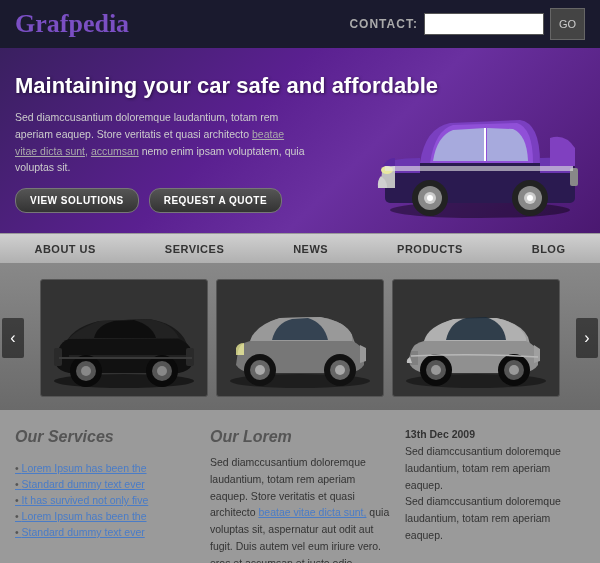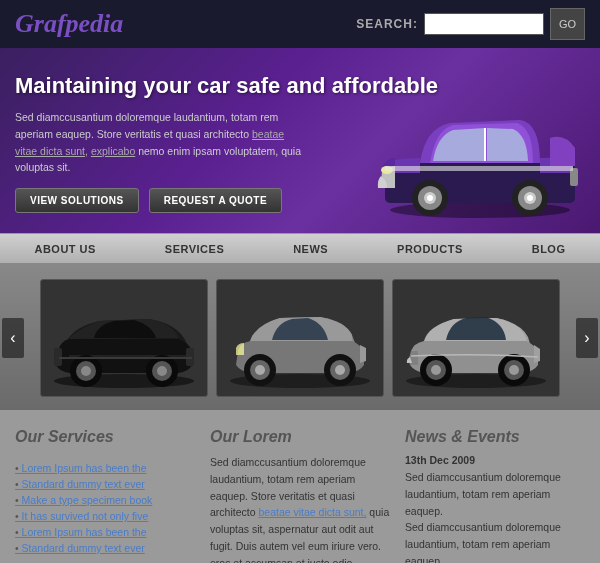--- a/index.html
+++ b/index.html
@@ -11,21 +11,20 @@
       display: flex;
       align-items: center;
       justify-content: space-between;
       padding: 10px 15px;
       height: 48px;
     }
     #logo {
       font-size: 26px;
       font-weight: bold;
       color: #7b4fc4;
-      font-style: italic;
       font-family: Georgia, serif;
     }
     #search-area {
       display: flex;
       align-items: center;
       gap: 6px;
     }
     #search-label {
       color: #aaa;
       font-size: 12px;
@@ -81,21 +80,21 @@
       gap: 10px;
     }
     .hero-btn {
       background: linear-gradient(to bottom, #555, #333);
       color: #fff;
       border: 1px solid #777;
       padding: 6px 14px;
       font-size: 10px;
       font-weight: bold;
       cursor: pointer;
-      border-radius: 3px;
+      border-radius: 11px;
       text-transform: uppercase;
       letter-spacing: 0.5px;
     }
     
     #car-illustration {
       position: absolute;
       right: 5px;
       top: 10px;
       width: 230px;
       height: 165px;
@@ -222,30 +221,30 @@
 
     
     .car-svg { width: 160px; height: 110px; }
   </style>
 </head>
 <body>
 
 <div id="header">
   <div id="logo">Grafpedia</div>
   <div id="search-area">
-    <span id="search-label">SEARCH:</span>
+    <span id="search-label">CONTACT:</span>
     <input id="search-input" type="text" style="">
     <button id="search-button">GO</button>
   </div>
 </div>
 
 <div id="hero">
   <div id="hero-title">Maintaining  your car safe and affordable</div>
   <div id="hero-text">
-    Sed diamccusantium doloremque laudantium, totam rem aperiam eaquep. Store veritatis et quasi architecto <a>beatae vitae dicta sunt,</a> <a>explicabo</a> nemo enim ipsam voluptatem, quia voluptas sit.
+    Sed diamccusantium doloremque laudantium, totam rem aperiam eaquep. Store veritatis et quasi architecto <a>beatae vitae dicta sunt,</a> <a>accumsan</a> nemo enim ipsam voluptatem, quia voluptas sit.
   </div>
   <div id="hero-buttons">
     <button class="hero-btn">VIEW SOLUTIONS</button>
     <button class="hero-btn">REQUEST A QUOTE</button>
   </div>
 
   <div id="car-illustration">
     <svg viewBox="0 0 230 165" xmlns="http://www.w3.org/2000/svg">
 
       <ellipse cx="115" cy="152" rx="90" ry="8" fill="rgba(0,0,0,0.4)"></ellipse>
@@ -380,37 +379,33 @@
 
 <div id="content">
 
   <div class="content-col">
     <div class="col-title">
       <span>Our</span> <span>Services</span>
     </div>
     <ul class="col-list">
       <li>Lorem Ipsum has been the</li>
       <li>Standard dummy text ever</li>
-      <li>Make a type specimen book</li>
       <li>It has survived not only five</li>
       <li>Lorem Ipsum has been the</li>
       <li>Standard dummy text ever</li>
     </ul>
   </div>
 
   <div class="content-col">
     <div class="col-title">
       <span>Our</span> <span>Lorem</span>
     </div>
     <div class="col-text">
       Sed diamccusantium doloremque laudantium, totam rem aperiam eaquep. Store veritatis et quasi architecto <a style="color:#4a7cc7;">beatae vitae dicta sunt,</a> quia voluptas sit, aspernatur aut odit aut fugit. Duis autem vel eum iriure vero. eros et accumsan et iusto odio dignissim qui blandit.
     </div>
   </div>
 
   <div class="content-col">
-    <div class="col-title">
-      <span>News</span> <span>&amp; Events</span>
-    </div>
     <div class="news-date">13th Dec 2009</div>
     <div class="col-text">Sed diamccusantium doloremque laudantium, totam rem aperiam eaquep.</div>
     <div class="col-text">Sed diamccusantium doloremque laudantium, totam rem aperiam eaquep.</div>
   </div>
 </div>
 
 </body></html>

